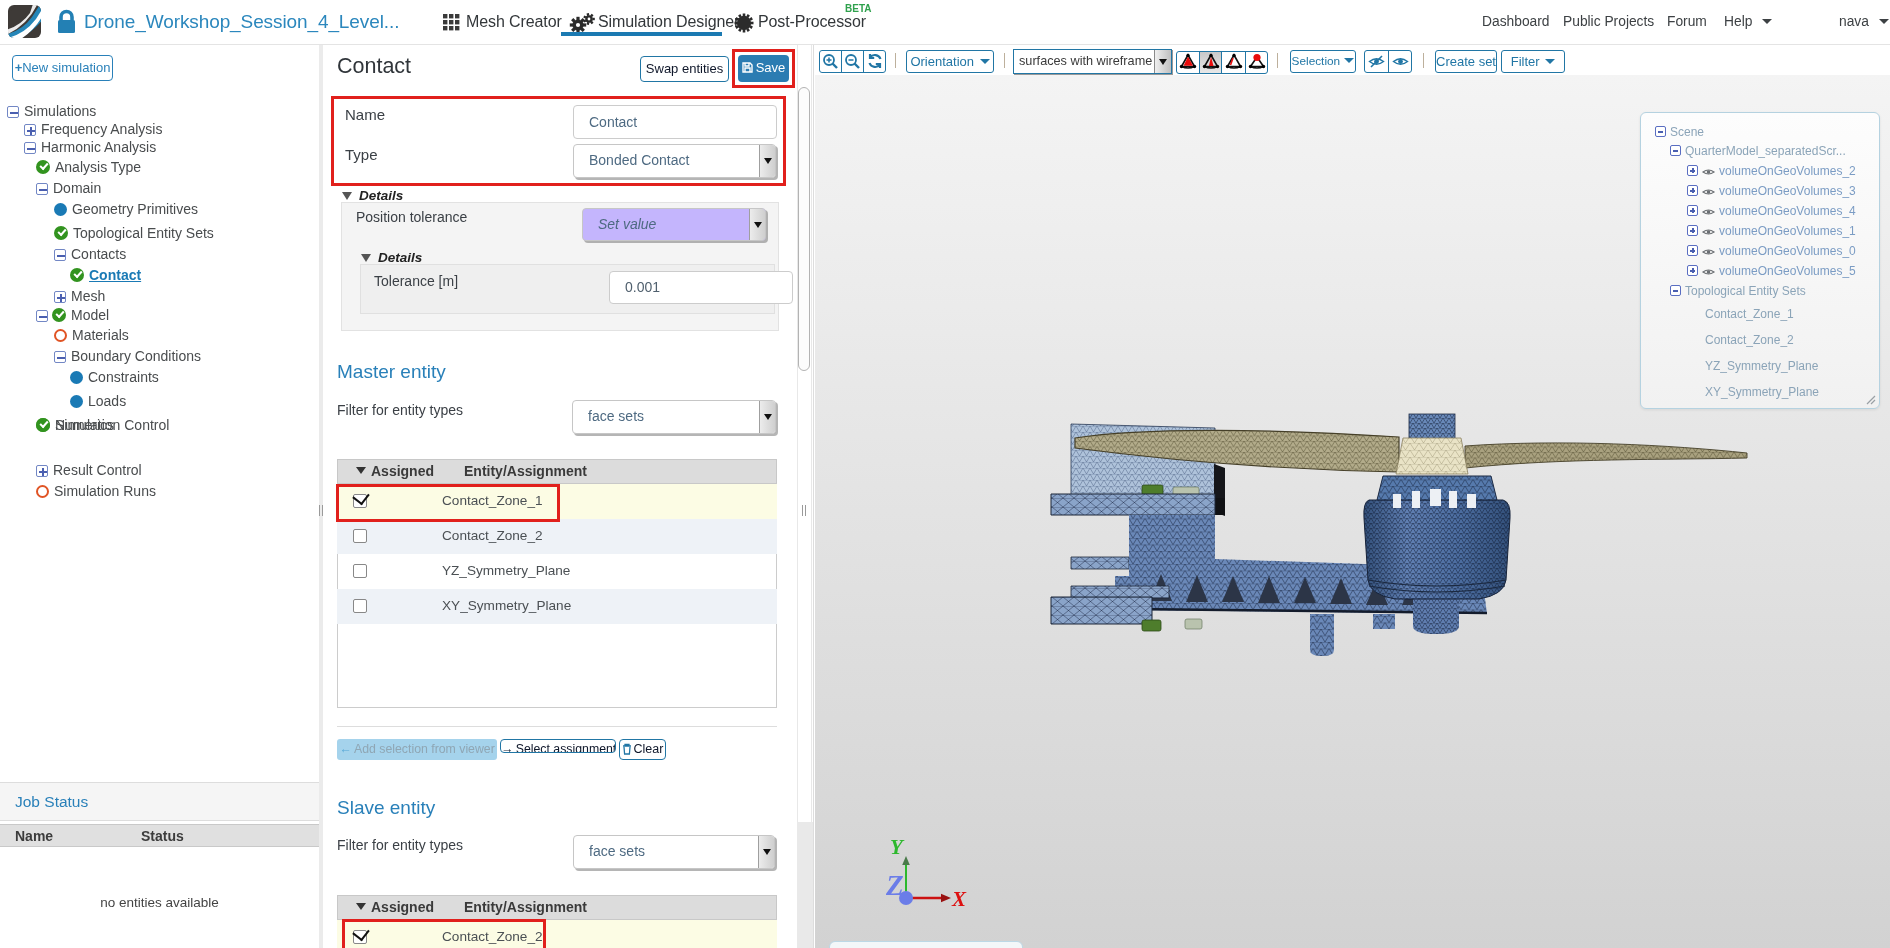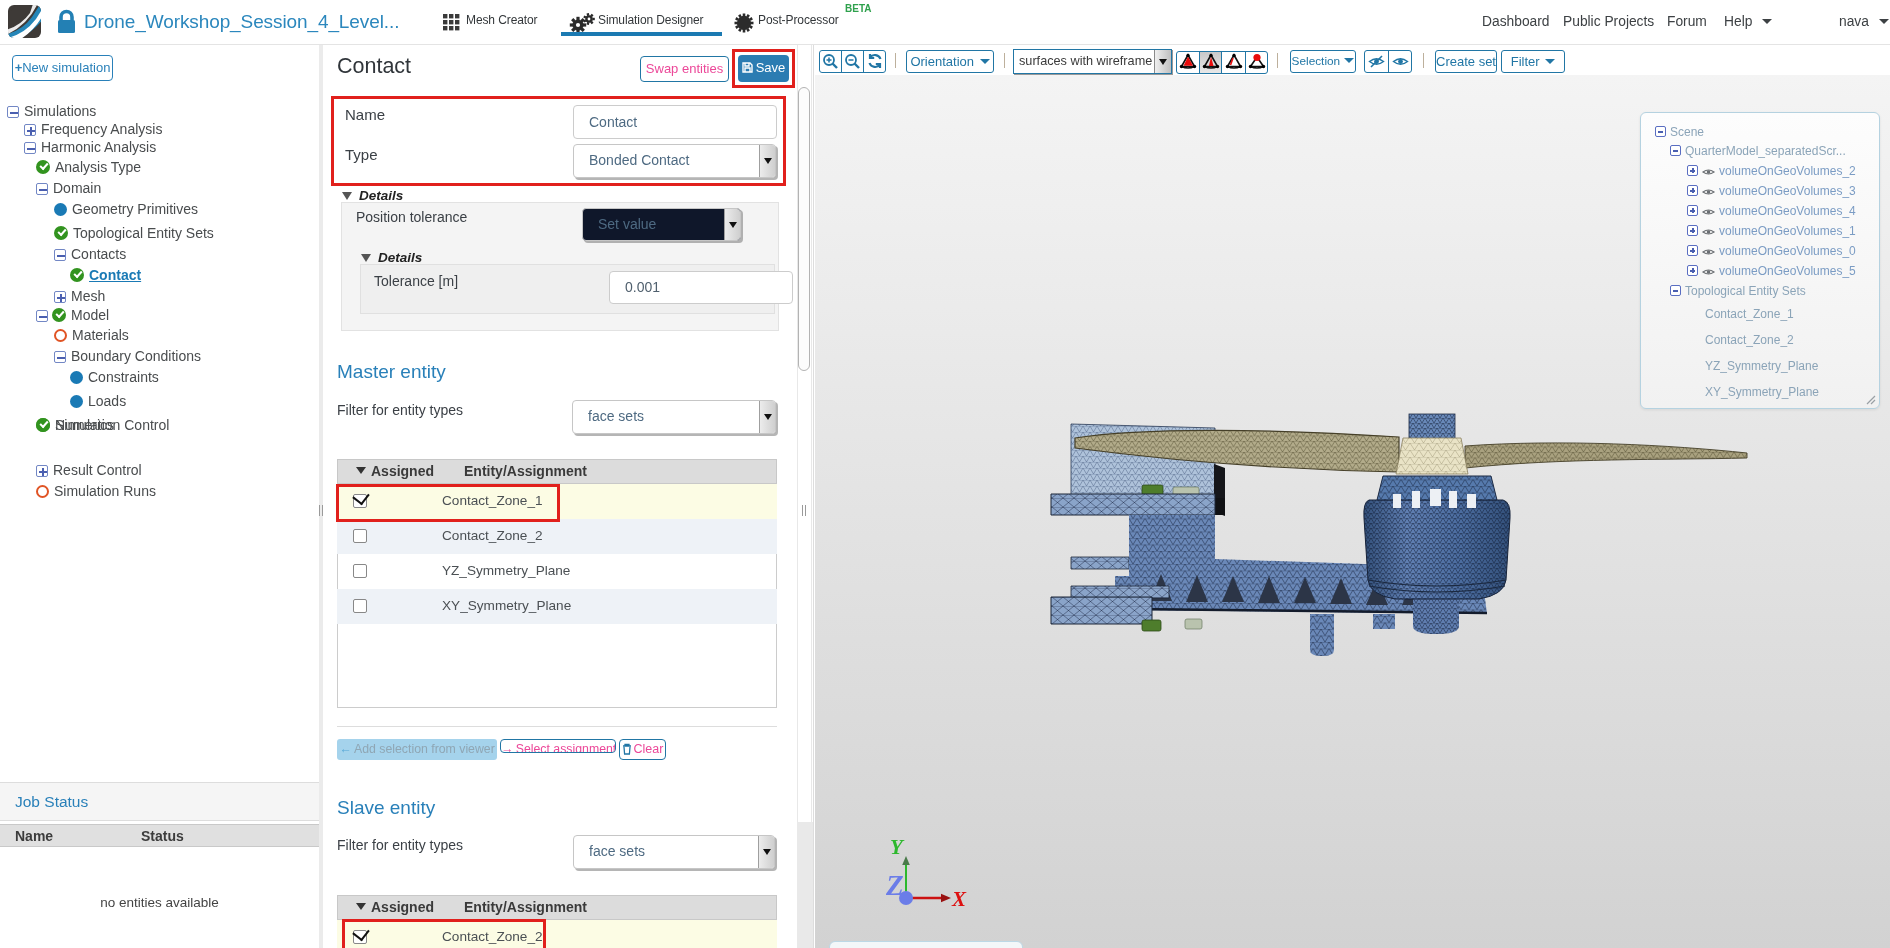--- a/index.html
+++ b/index.html
@@ -5,21 +5,21 @@
 html,body{margin:0;padding:0;width:1890px;height:948px;overflow:hidden;background:#fff;
  font-family:"Liberation Sans",sans-serif;-webkit-font-smoothing:antialiased;}
 *{box-sizing:border-box;}
 .abs{position:absolute;}
 #page{position:relative;width:1890px;height:948px;}
 
 #nav{position:absolute;left:0;top:0;width:1890px;height:45px;background:#fff;border-bottom:1px solid #e4e4e4;}
 #logo{position:absolute;left:8px;top:5px;}
 .lock{position:absolute;left:57px;top:9px;}
 #ptitle{position:absolute;left:84px;top:11px;font-size:19px;color:#2b87bd;letter-spacing:-.1px;}
-.tab{position:absolute;top:13px;font-size:12px;color:#33373a;letter-spacing:-.1px;white-space:nowrap;}
+.tab{position:absolute;top:13px;font-size:16px;color:#33373a;letter-spacing:-.1px;white-space:nowrap;}
 .tabicon{position:absolute;top:13px;}
 #underline{position:absolute;left:561px;top:32px;width:161px;height:4px;background:#1b7ab2;}
 #beta{position:absolute;left:845px;top:3px;font-size:10px;color:#2fa14d;font-weight:bold;}
 .navr{position:absolute;top:14px;font-size:13.8px;color:#3d4144;white-space:nowrap;}
 .caret{display:inline-block;width:0;height:0;border-left:5px solid transparent;border-right:5px solid transparent;border-top:5px solid #3d4144;vertical-align:middle;margin-left:6px;margin-top:-2px;}
 
 #left{position:absolute;left:0;top:45px;width:319px;height:903px;background:#fff;}
 #newsim{position:absolute;left:12px;top:10px;width:101px;height:26px;border:1px solid #2980b9;border-radius:4px;color:#2980b9;font-size:13px;line-height:24px;text-align:center;background:#fff;}
 .trow{position:absolute;font-size:14px;color:#494c4e;white-space:nowrap;}
 .pm{display:inline-block;width:12px;height:12px;border:1px solid #7287c5;border-radius:2px;background:#fff;position:relative;vertical-align:-2px;margin-right:5px;}
@@ -35,21 +35,21 @@
 #noent{position:absolute;left:0;top:806px;width:319px;text-align:center;font-size:13.5px;color:#444;margin-top:44px;}
 
 #sep1{position:absolute;left:319px;top:45px;width:4px;height:903px;background:#ebebeb;}
 #midsb{position:absolute;left:797px;top:45px;width:15px;height:903px;background:#fff;border-left:1px solid #e8e8e8;border-right:1px solid #e8e8e8;}
 #midthumb{position:absolute;left:798px;top:87px;width:12px;height:284px;border:1px solid #b3b3b3;border-radius:7px;background:#fcfcfc;}
 #sbgray{position:absolute;left:797px;top:822px;width:16px;height:126px;background:#e9e9e9;}
 .grip{position:absolute;width:4px;height:11px;border-left:1px solid #9a9a9a;border-right:1px solid #9a9a9a;}
 
 #mid{position:absolute;left:323px;top:45px;width:474px;height:903px;background:#fff;overflow:hidden;}
 #mid h1{position:absolute;left:14px;top:9px;margin:0;font-size:21.5px;font-weight:500;color:#30353a;}
-.btn{position:absolute;border:1px solid #2176a5;border-radius:4px;background:#fff;color:#ec4899;font-size:13px;text-align:center;white-space:nowrap;overflow:hidden;}
+.btn{position:absolute;border:1px solid #2176a5;border-radius:4px;background:#fff;color:#0f172a;font-size:13px;text-align:center;white-space:nowrap;overflow:hidden;}
 #saveb{position:absolute;left:415px;top:10px;width:51px;height:27px;background:#2b7cb2;border-radius:4px;color:#fff;font-size:13px;line-height:26px;text-align:center;}
 .redbox{position:absolute;border:3px solid #e1201c;}
 .flab{position:absolute;font-size:15px;color:#3b4046;}
 .inp{position:absolute;border:1px solid #ccc;border-radius:4px;background:#fff;font-size:14px;color:#4e6a82;line-height:32px;padding-left:15px;}
 .sel{position:absolute;border:1px solid #c6c6c6;border-radius:4px;background:#fff;font-size:14px;color:#4e6a82;line-height:31px;padding-left:15px;box-shadow:2px 2px 0 rgba(120,120,120,.55);}
 .sel .arr{position:absolute;right:0;top:0;bottom:0;width:16px;background:linear-gradient(90deg,#ececec,#cfcfcf);border-left:1px solid #9f9f9f;border-radius:0 3px 3px 0;}
 .sel .arr:before{content:"";position:absolute;left:4px;top:13px;border-left:4.5px solid transparent;border-right:4.5px solid transparent;border-top:6px solid #111;}
 .dtri{display:inline-block;width:0;height:0;border-left:5.5px solid transparent;border-right:5.5px solid transparent;border-top:8px solid #555;margin-right:7px;}
 .det{font-size:13.5px;font-style:italic;font-weight:bold;color:#222;}
 .gpanel{position:absolute;background:#f4f4f4;border:1px solid #e2e2e2;}
@@ -196,21 +196,21 @@
         </svg>Save</div>
  <div class="redbox" style="left:409px;top:4px;width:63px;height:39px;"></div>
  <div class="redbox" style="left:8px;top:51px;width:455px;height:90px;"></div>
  <div class="flab" style="left:22px;top:61px;">Name</div>
  <div class="inp" style="left:250px;top:60px;width:204px;height:34px;">Contact</div>
  <div class="flab" style="left:22px;top:101px;">Type</div>
  <div class="sel" style="left:250px;top:99px;width:203px;height:34px;">Bonded Contact<span class="arr"></span></div>
  <div style="position:absolute;left:19px;top:141px;"><span class="dtri"></span><span class="det">Details</span></div>
  <div class="gpanel" style="left:18px;top:157px;width:438px;height:129px;">
    <div class="flab" style="left:14px;top:6px;font-size:14px;">Position tolerance</div>
-   <div class="sel" style="left:240px;top:5px;width:159px;height:33px;background:#0f172a;">Set value<span class="arr"></span></div>
+   <div class="sel" style="left:240px;top:5px;width:184px;height:33px;background:#c4b5fd;font-style:italic;">Set value<span class="arr"></span></div>
    <div style="position:absolute;left:19px;top:45px;"><span class="dtri"></span><span class="det">Details</span></div>
    <div style="position:absolute;left:18px;top:61px;width:415px;height:50px;background:#efefef;border:1px solid #e0e0e0;">
      <div class="flab" style="left:13px;top:8px;font-size:14px;">Tolerance [m]</div>
      <div class="inp" style="left:248px;top:6px;width:184px;height:33px;line-height:31px;color:#50606e;">0.001</div>
    </div>
  </div>
  <div class="bluh" style="left:14px;top:316px;">Master entity</div>
  <div class="flab" style="left:14px;top:357px;font-size:14px;">Filter for entity types</div>
  <div class="sel" style="left:249px;top:355px;width:204px;height:34px;">face sets<span class="arr"></span></div>
  <div style="position:absolute;left:14px;top:414px;width:440px;height:249px;border:1px solid #ccc;background:#fff;">

